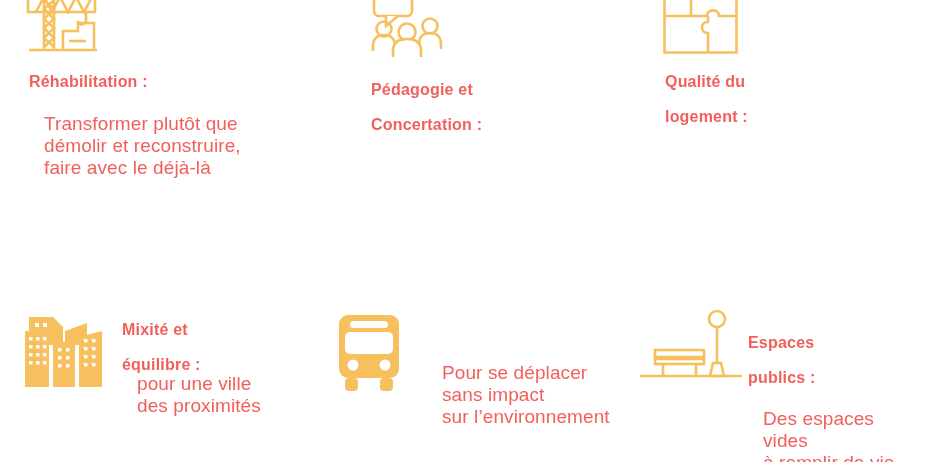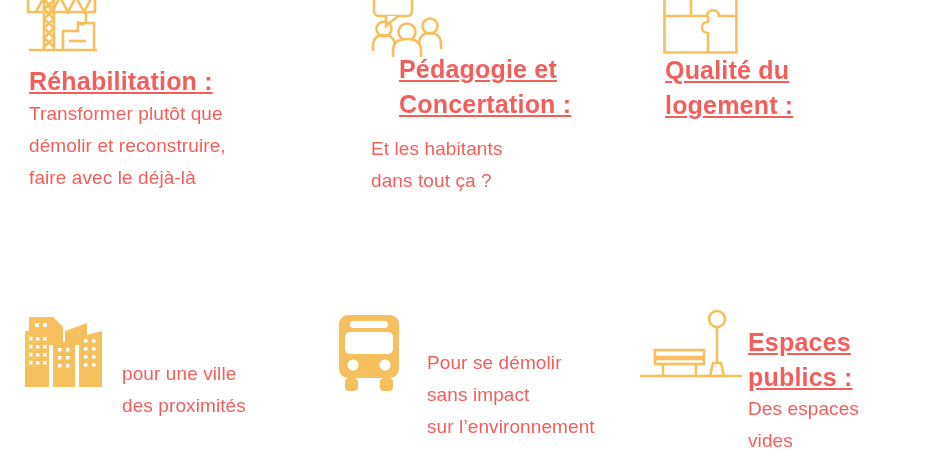--- a/index.html
+++ b/index.html
@@ -16,48 +16,47 @@
     overflow: hidden;
     background: var(--background);
     font-family: "Liberation Sans", "DejaVu Sans", sans-serif;
   }
   .icon { position: absolute; color: var(--accent-yellow); }
   .icon svg { display: block; overflow: hidden; }
   .heading {
     position: absolute;
     margin: 0;
     color: var(--accent-red);
-    font-size: 25px;
+    font-size: 16px;
     line-height: 35px;
     font-weight: 700;
     letter-spacing: 0.2px;
     white-space: pre-line;
-    text-decoration: underline;
   }
   .body {
     position: absolute;
-    margin: 0;
+    margin: 15px;
     color: var(--accent-red);
     font-size: 19px;
-    line-height: 32px;
+    line-height: 22px;
     font-weight: 500;
     letter-spacing: 0.1px;
     white-space: pre-line;
   }
   
   .i1-icon    { left: 25px;  top: 0;     width: 75px;  height: 53px; }
   .i1-heading { left: 29px;  top: 64px;  width: 290px; }
   .i1-body    { left: 29px;  top: 98px;  width: 270px; }
   
   .i2-icon    { left: 371px; top: 0;     width: 72px;  height: 58px; }
-  .i2-heading { left: 371px; top: 52px;  width: 290px; margin-left: 28px; }
+  .i2-heading { left: 371px; top: 72px;  width: 290px; }
   .i2-body    { left: 371px; top: 133px; width: 260px; }
   
   .i3-icon    { left: 663px; top: 0;     width: 75px;  height: 54px; }
-  .i3-heading { left: 665px; top: 53px;  width: 260px; }
+  .i3-heading { left: 665px; top: 64px;  width: 260px; }
   .i3-body    { left: 665px; top: 133px; width: 255px; }
   
   .i4-icon    { left: 23px;  top: 311px; width: 80px;  height: 76px; }
   .i4-heading { left: 122px; top: 312px; width: 230px; }
   .i4-body    { left: 122px; top: 358px; width: 230px; }
   
   .i5-icon    { left: 338px; top: 314px; width: 62px;  height: 80px; }
   .i5-heading { left: 427px; top: 314px; width: 240px; }
   .i5-body    { left: 427px; top: 347px; width: 240px; }
   
@@ -98,22 +97,20 @@
         <path d="M2,51 V46 C2,38 7,35 13,35 C19,35 24,38 24,46 V51"></path>
         <circle cx="59" cy="26" r="7.5"></circle>
         <path d="M48,49 V44 C48,36 53,33 59,33 C65,33 70,36 70,44 V49"></path>
         <circle cx="36" cy="32" r="8.5" fill="#FFFFFF"></circle>
         <path d="M22,57 V51 C22,42 28,39 36,39 C44,39 50,42 50,51 V57" fill="#FFFFFF"></path>
       </g>
     </svg>
   </div>
   <h3 class="heading i2-heading">Pédagogie et
 Concertation :</h3>
-  <p class="body i2-body">Et les habitants
-dans tout ça ?</p>
 
   <div class="icon i3-icon">
     <svg viewBox="0 0 75 54" width="75" height="54">
       <g stroke="currentColor" stroke-width="2.6" fill="none">
         <path d="M1.5,-4 V52.5 H73.5 V-4"></path>
         <path d="M28,-4 V16"></path>
         <path d="M1.5,16 H44 C44,8.5 56,8.5 56,16 H73.5"></path>
         <path d="M45,16 V22 C37,22 37,33 45,33 V52"></path>
       </g>
     </svg>
@@ -155,39 +152,41 @@
           <rect x="69" y="28" width="3.5" height="3.5"></rect>
         <rect x="61" y="36" width="3.5" height="3.5"></rect>
           <rect x="69" y="36" width="3.5" height="3.5"></rect>
         <rect x="61" y="44" width="3.5" height="3.5"></rect>
           <rect x="69" y="44" width="3.5" height="3.5"></rect>
         <rect x="61" y="52" width="3.5" height="3.5"></rect>
           <rect x="69" y="52" width="3.5" height="3.5"></rect>
       </g>
     </svg>
   </div>
+  <h3 class="heading i4-heading">Mixité et
+équilibre :</h3>
   <p class="body i4-body">pour une ville
 des proximités</p>
 
   <div class="icon i5-icon">
     <svg viewBox="0 0 62 80" width="62" height="80">
       <g fill="currentColor">
         <rect x="1" y="1" width="60" height="63" rx="9"></rect>
         <rect x="7" y="64" width="13" height="13" rx="4"></rect>
         <rect x="42" y="64" width="13" height="13" rx="4"></rect>
       </g>
       <g fill="#FFFFFF">
         <rect x="12" y="7" width="38" height="7" rx="3.5"></rect>
         <rect x="7" y="18" width="48" height="22" rx="5"></rect>
         <circle cx="15" cy="51" r="5.5"></circle>
         <circle cx="47" cy="51" r="5.5"></circle>
       </g>
     </svg>
   </div>
-  <p class="body i5-body">Pour se démolir
+  <p class="body i5-body">Pour se déplacer
 sans impact
 sur l’environnement</p>
 
   <div class="icon i6-icon">
     <svg viewBox="0 0 106 71" width="106" height="71">
       <g stroke="currentColor" stroke-width="2.6" fill="none">
         <path d="M2,68 H104"></path>
         <circle cx="79" cy="11" r="8"></circle>
         <path d="M79,19 V55"></path>
         <path d="M75,55 H83 L86,68 H72 Z"></path>

